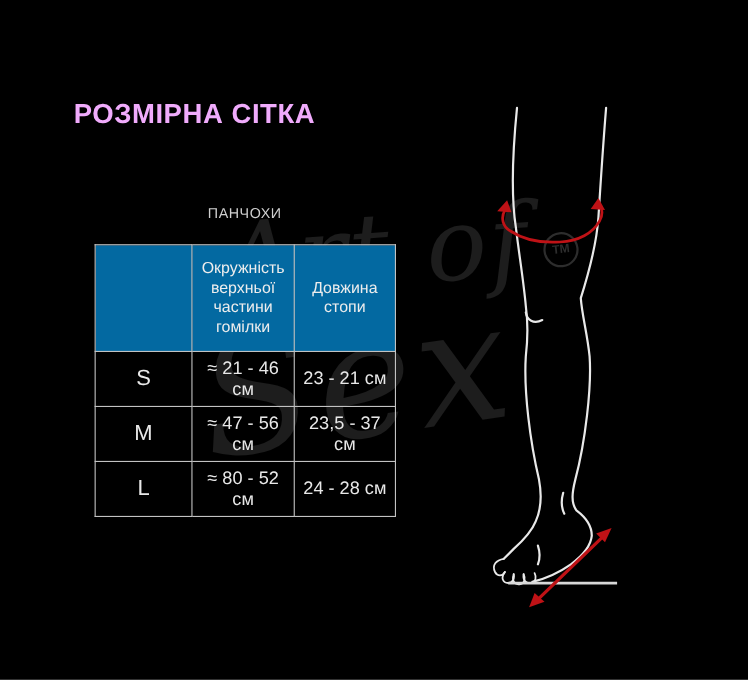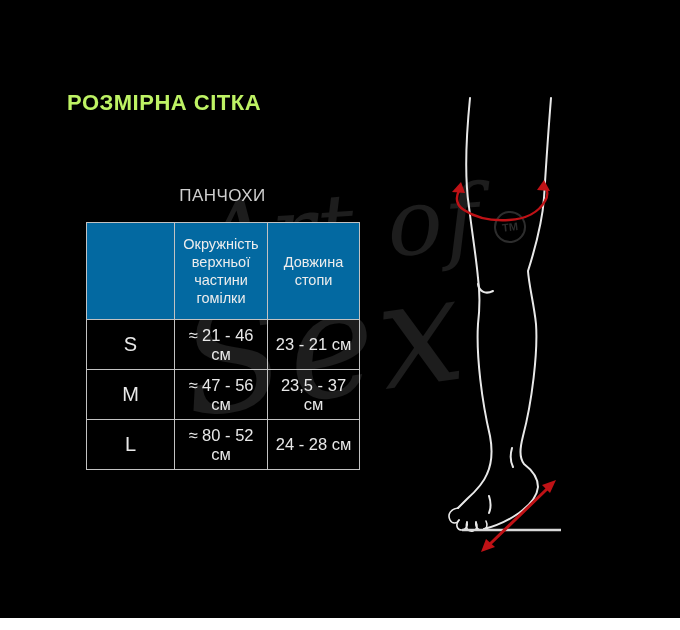--- a/index.html
+++ b/index.html
@@ -17,25 +17,25 @@
     position:absolute;left:494px;top:211px;width:28px;height:28px;z-index:1;
     border:2px solid #2d2d2d;border-radius:50%;
     display:flex;align-items:center;justify-content:center;
     color:#2d2d2d;font-family:"Liberation Sans",sans-serif;font-style:normal;
     font-size:11px;font-weight:bold;letter-spacing:0;
     transform:rotate(-6deg);
   }
   
   .page-title{
     position:absolute;left:67px;top:90px;z-index:2;
-    color:#bef264;font-size:22px;font-weight:bold;letter-spacing:.5px;
+    color:#f0abfc;font-size:25px;font-weight:bold;letter-spacing:.5px;
   }
   .category-label{
     position:absolute;left:86px;top:186px;width:273px;z-index:2;
-    text-align:center;color:#cfcfcf;font-size:17px;letter-spacing:.5px;
+    text-align:center;color:#cfcfcf;font-size:13px;letter-spacing:.5px;
   }
   table.size-table{
     position:absolute;left:86px;top:222px;width:273px;z-index:2;
     border-collapse:collapse;table-layout:fixed;
   }
   .size-table th,.size-table td{
     border:1px solid #c2c2c2;text-align:center;vertical-align:middle;padding:2px 3px;
   }
   .size-table th{
     background:#0369a1;height:92px;font-weight:normal;

